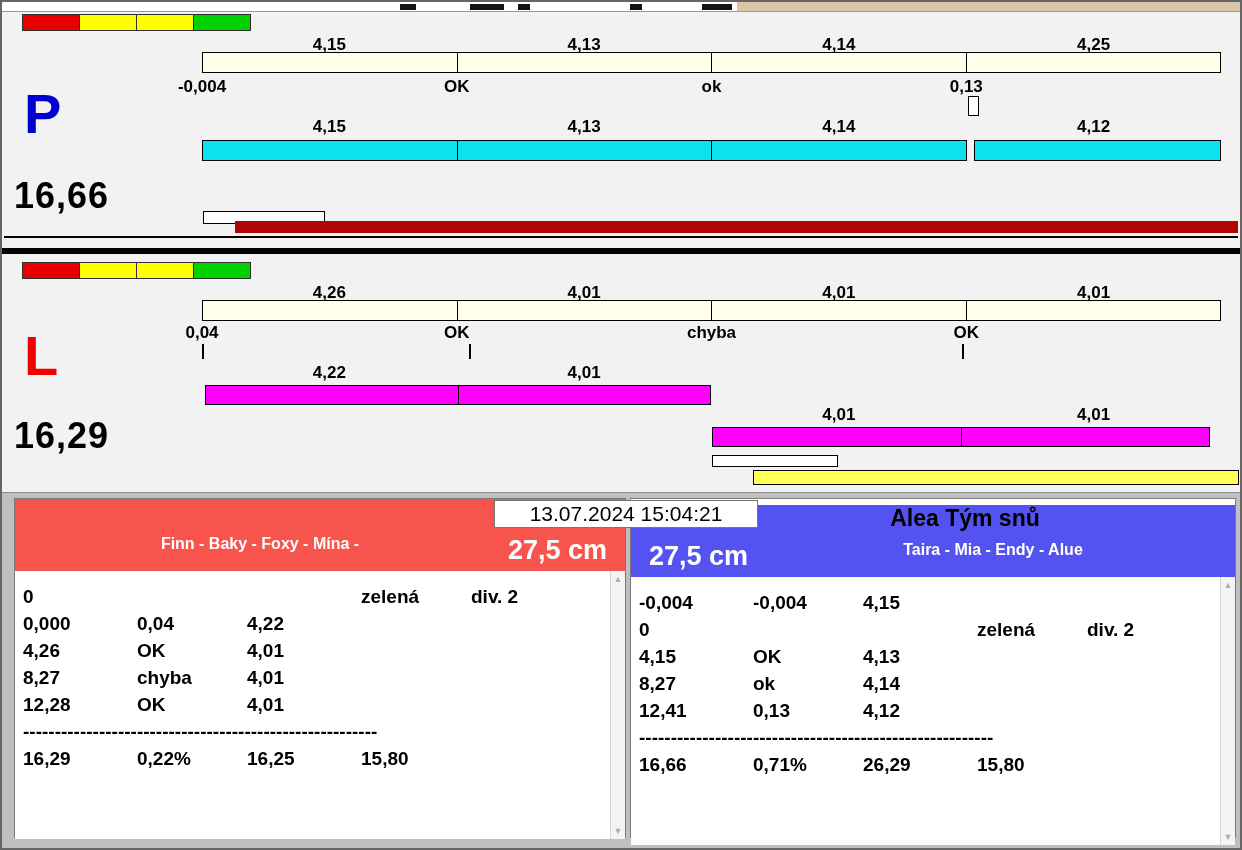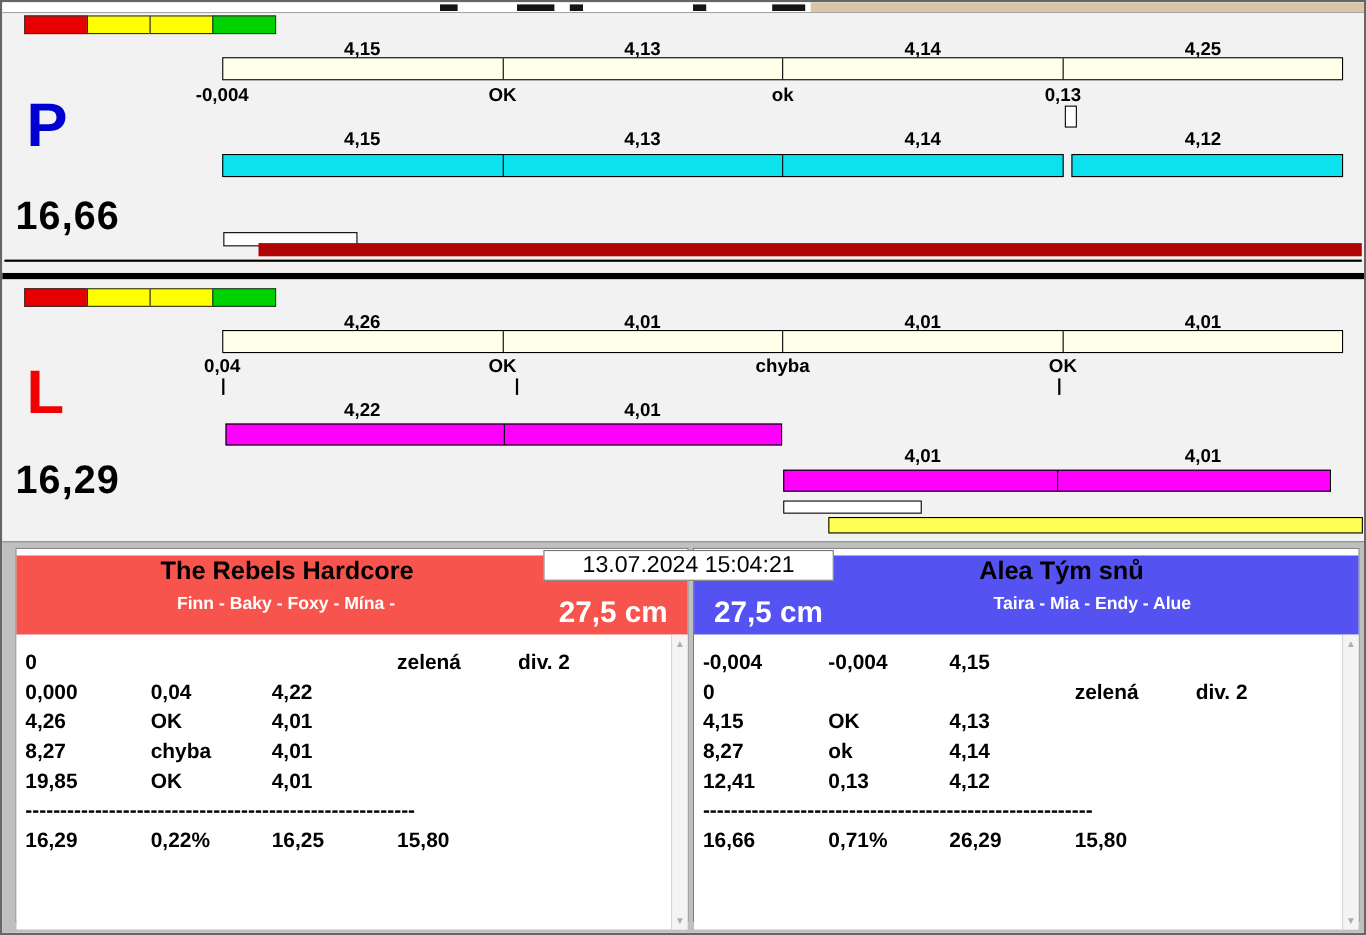--- a/index.html
+++ b/index.html
@@ -183,21 +183,20 @@
     <div class="marker-box" style="left:710px;top:201px;width:126px;height:12px"></div>
     <div class="progress" style="left: 751px; top: 216px; width: 486px; height: 15px; border: 1px solid rgb(0, 0, 0); background: rgb(255, 255, 85);"></div>
   </div>
 
   <div class="bottom-panel">
 
     <div class="timestamp-box">13.07.2024 15:04:21</div>
 
     <div class="team-panel left" style="left:12px">
       <div class="team-header" style="background: rgb(248, 84, 78);">
-        <div class="team-name" style="padding-right:118px">The Rebels Hardcore</div>
         <div class="team-subrow">
           <div class="team-members">Finn - Baky - Foxy - Mína -</div>
           <div class="team-height at-right">27,5 cm</div>
         </div>
       </div>
       <div class="team-body">
         <div class="scrollbar">
           <div class="sb-arrow up">▲</div>
           <div class="sb-arrow down">▼</div>
         </div>
@@ -223,21 +222,21 @@
             <span class="tcell tcell-4"></span>
           </div>
           <div class="trow">
             <span class="tcell tcell-0">8,27</span>
             <span class="tcell tcell-1">chyba</span>
             <span class="tcell tcell-2">4,01</span>
             <span class="tcell tcell-3"></span>
             <span class="tcell tcell-4"></span>
           </div>
           <div class="trow">
-            <span class="tcell tcell-0">19,85</span>
+            <span class="tcell tcell-0">12,28</span>
             <span class="tcell tcell-1">OK</span>
             <span class="tcell tcell-2">4,01</span>
             <span class="tcell tcell-3"></span>
             <span class="tcell tcell-4"></span>
           </div>
           <div class="trow">
             <span class="tcell tcell-full">--------------------------------------------------------</span>
           </div>
           <div class="trow">
             <span class="tcell tcell-0">16,29</span>

